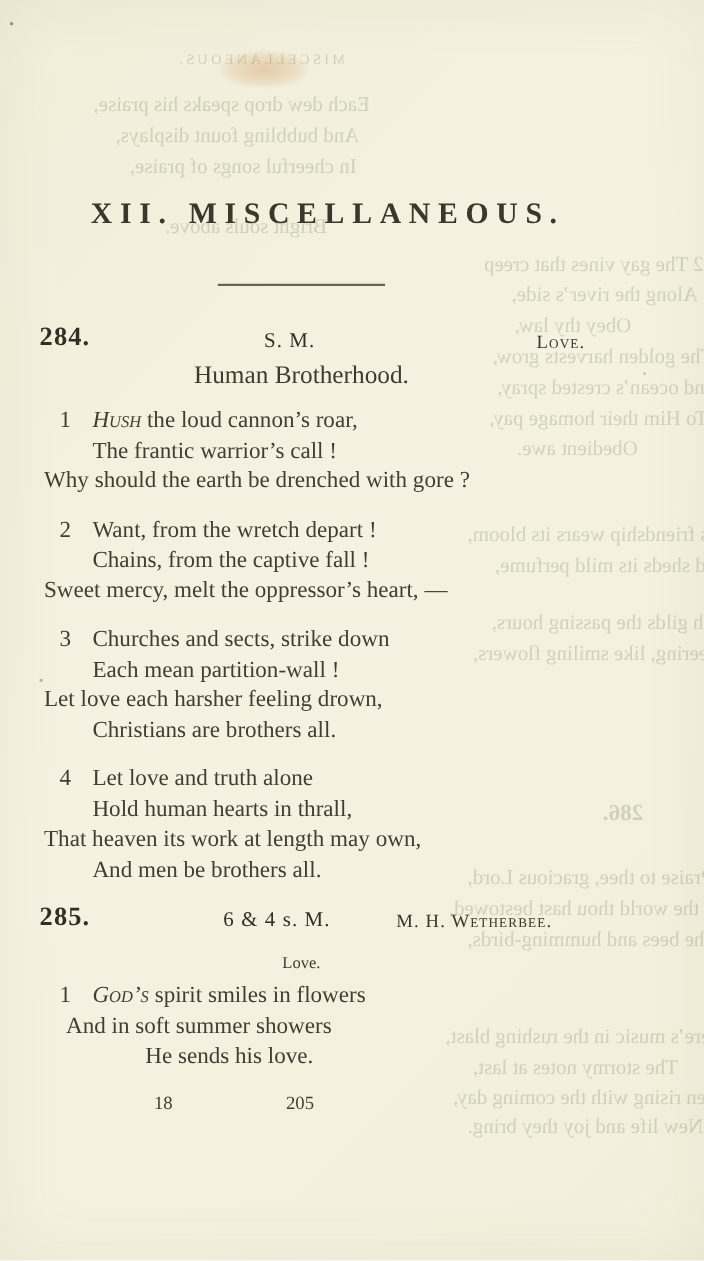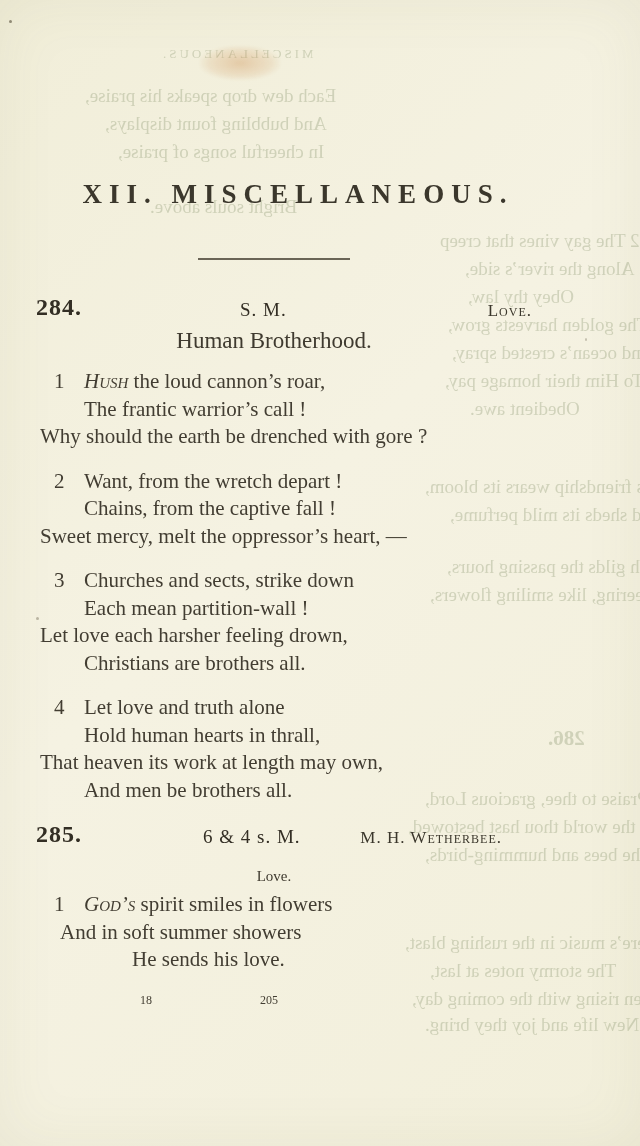--- a/index.html
+++ b/index.html
@@ -58,21 +58,21 @@
   .verses{margin-top:14px;}
   .hymn-285 .verses{margin-top:6px;}
   .verse{position:relative;margin-bottom:17px;}
   .line{position:relative;font-size:21px;line-height:27.5px;white-space:nowrap;}
   .line.i0{padding-left:4px;}
   .line.i1{padding-left:48px;}
   .line.i2{padding-left:24px;font-family:Liberation Serif, serif;}
   .line.i3{padding-left:96px;}
   .vnum{position:absolute;left:18px;top:0;}
   .lead{font-variant:small-caps;font-style:italic;}
-  .page-footer{position:relative;height:24px;margin-top:4px;font-size:12px;}
+  .page-footer{position:relative;height:24px;margin-top:4px;font-size:17px;}
   .sig{position:absolute;left:104px;top:2px;}
   .pagenum{position:absolute;left:224px;top:2px;}
 </style>
 </head>
 <body>
 
 <div class="page">
 
   <div class="bleed-layer">
       <div class="bleed" style="left: 160px; top: 46px; font-size: 13px; letter-spacing: 3px;">MISCELLANEOUS.</div>

